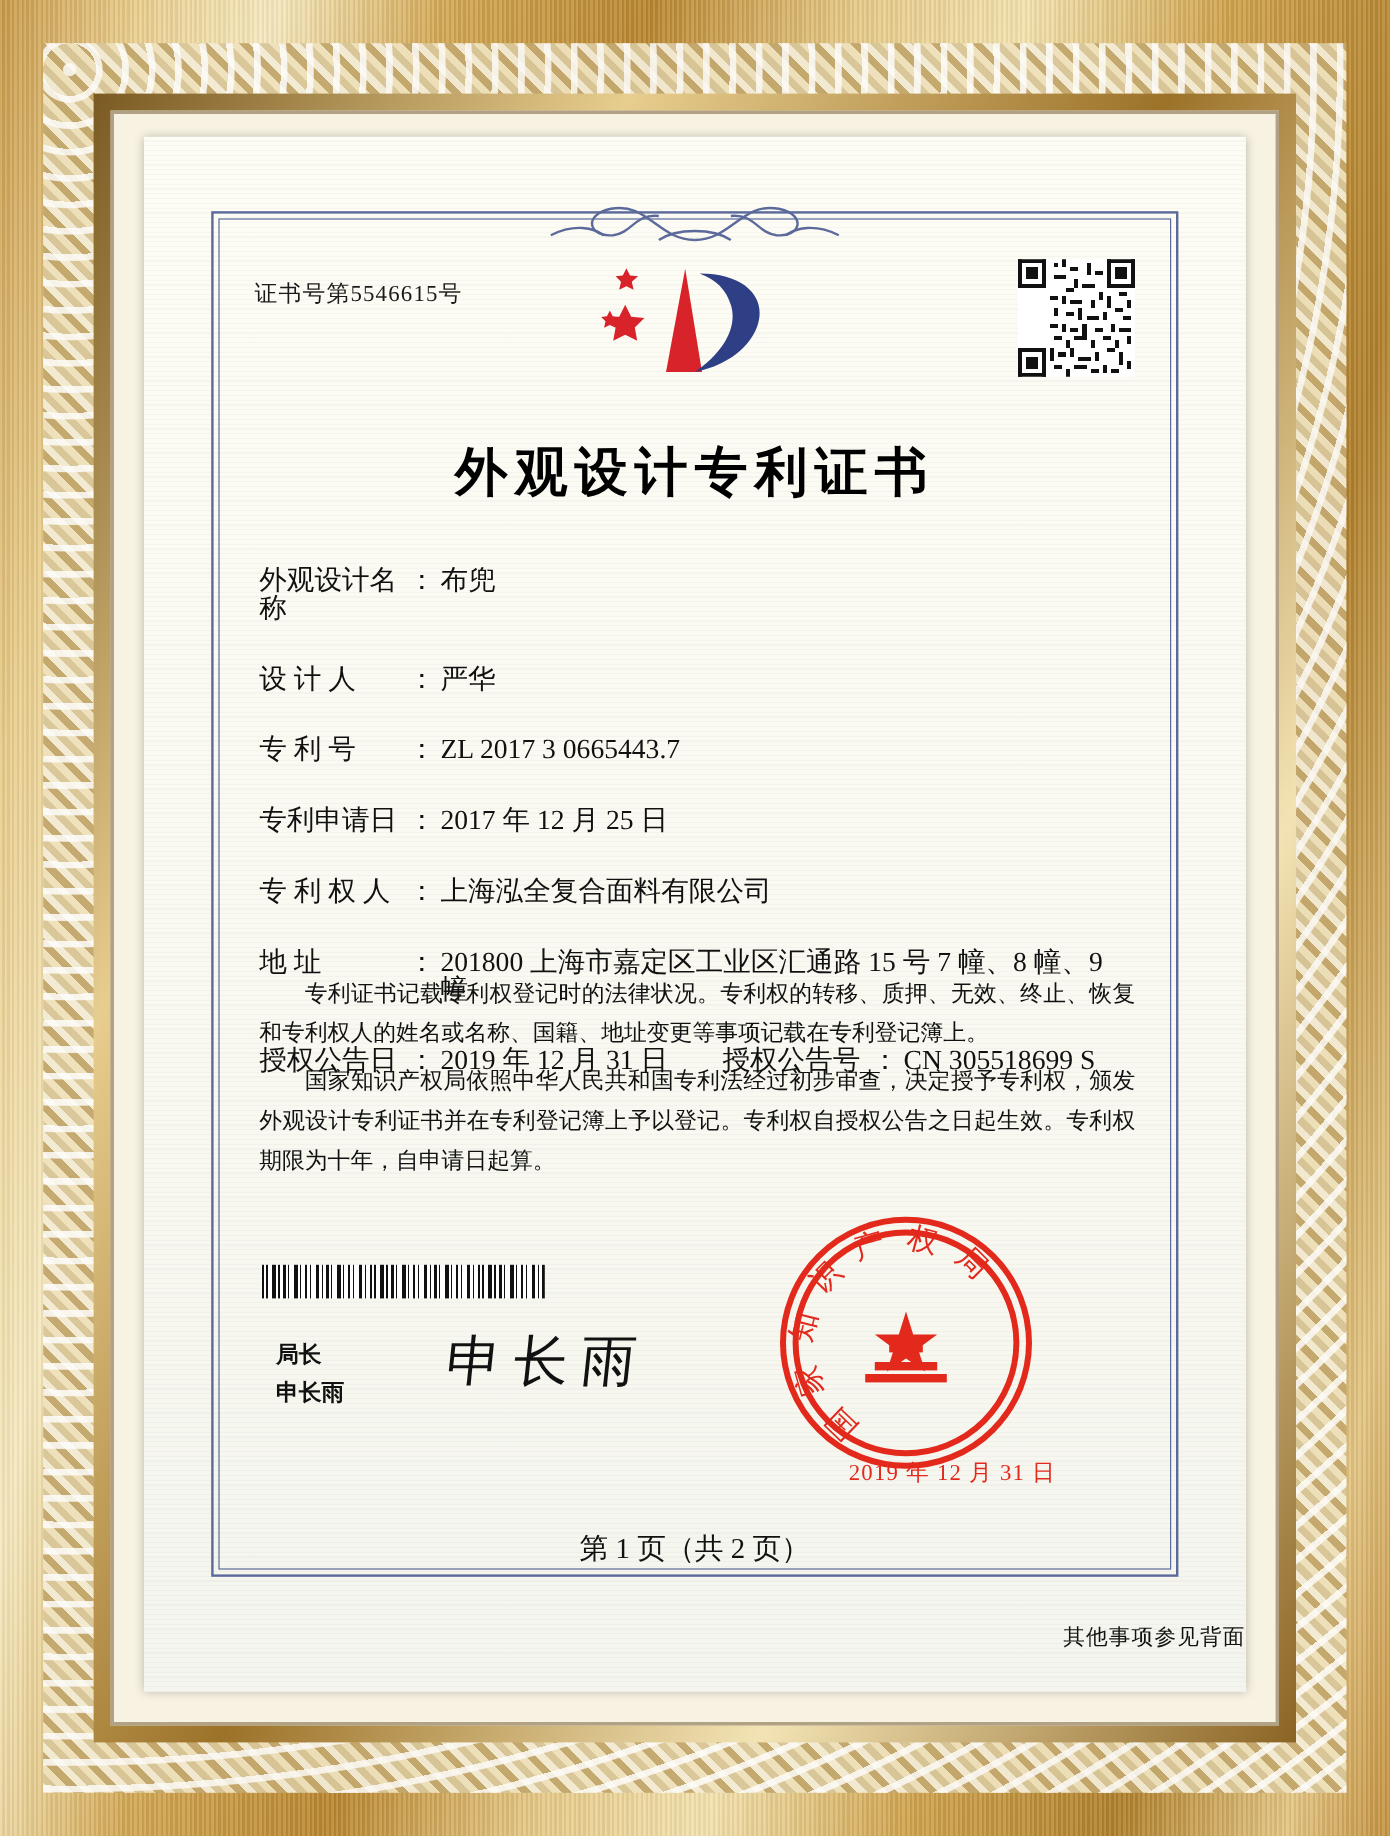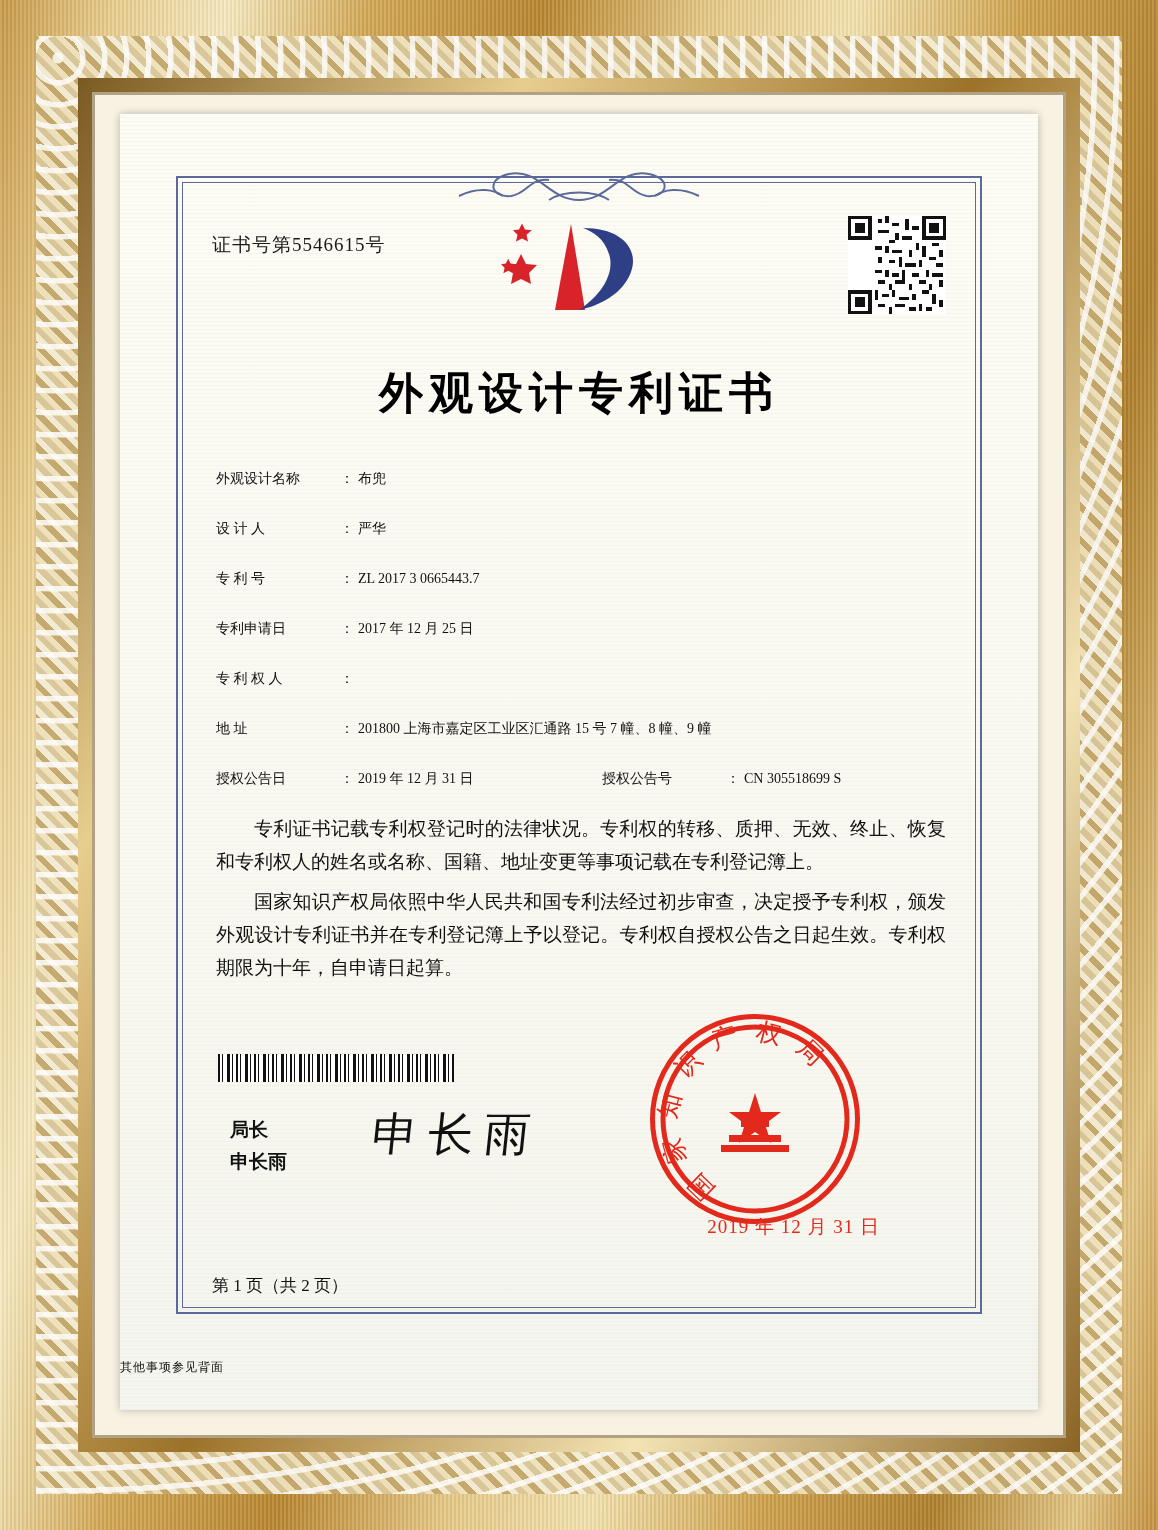--- a/index.html
+++ b/index.html
@@ -89,21 +89,21 @@
   }
   .title{
     position:absolute;left:0;right:0;top:150px;
     text-align:center;
     font-size:44px;font-weight:bold;letter-spacing:6px;
     font-family:Liberation Sans, sans-serif;
     color:#000;
   }
   .fields{
     position:absolute;left:4px;right:0;top:258px;
-    font-size:14px;line-height:1;
+    font-size:23px;line-height:1;
   }
   .field-row{
     display:flex;align-items:baseline;margin-bottom:36px;
   }
   .f-label{
     width:124px;flex:0 0 124px;
     display:flex;justify-content:space-between;
     letter-spacing:0;
   }
   .f-colon{margin:0 4px 0 0;}
@@ -136,25 +136,25 @@
     position:absolute;right:86px;top:800px;
     width:200px;height:200px;border-radius:50%;
     border:5px solid #e2291c;
     color:#e2291c;
   }
   .seal-date{
     position:absolute;right:66px;top:1000px;
     color:#e2291c;font-size:19px;letter-spacing:1px;
   }
   .page-no{
-    position:absolute;left:0;right:0;top:1060px;text-align:left;font-size:17px;
+    position:absolute;left:0;right:0;top:1060px;text-align:center;font-size:24px;
   }
   .footer-note{
-    position:absolute;left:0;right:0;bottom:34px;text-align:left;
-    font-size:12px;color:#111;letter-spacing:1px;margin-top:23px;
+    position:absolute;left:0;right:0;bottom:34px;text-align:right;
+    font-size:18px;color:#111;letter-spacing:1px;margin-top:23px;
   }
 </style>
 </head>
 <body>
 
 <div class="frame">
 
   <div class="ornate"></div>
   <div class="frame-inner-bevel"></div>
 
@@ -284,20 +284,21 @@
 
         <div class="field-row">
           <span class="f-label">专利申请日</span>
           <span class="f-colon">：</span>
           <span class="f-value">2017 年 12 月 25 日</span>
         </div>
 
         <div class="field-row">
           <span class="f-label">专 利 权 人</span>
           <span class="f-colon">：</span>
+          <span class="f-value">上海泓全复合面料有限公司</span>
         </div>
 
         <div class="field-row">
           <span class="f-label">地 址</span>
           <span class="f-colon">：</span>
           <span class="f-value">201800 上海市嘉定区工业区汇通路 15 号 7 幢、8 幢、9 幢</span>
         </div>
 
         <div class="row-dual">
           <span class="dual-left">

